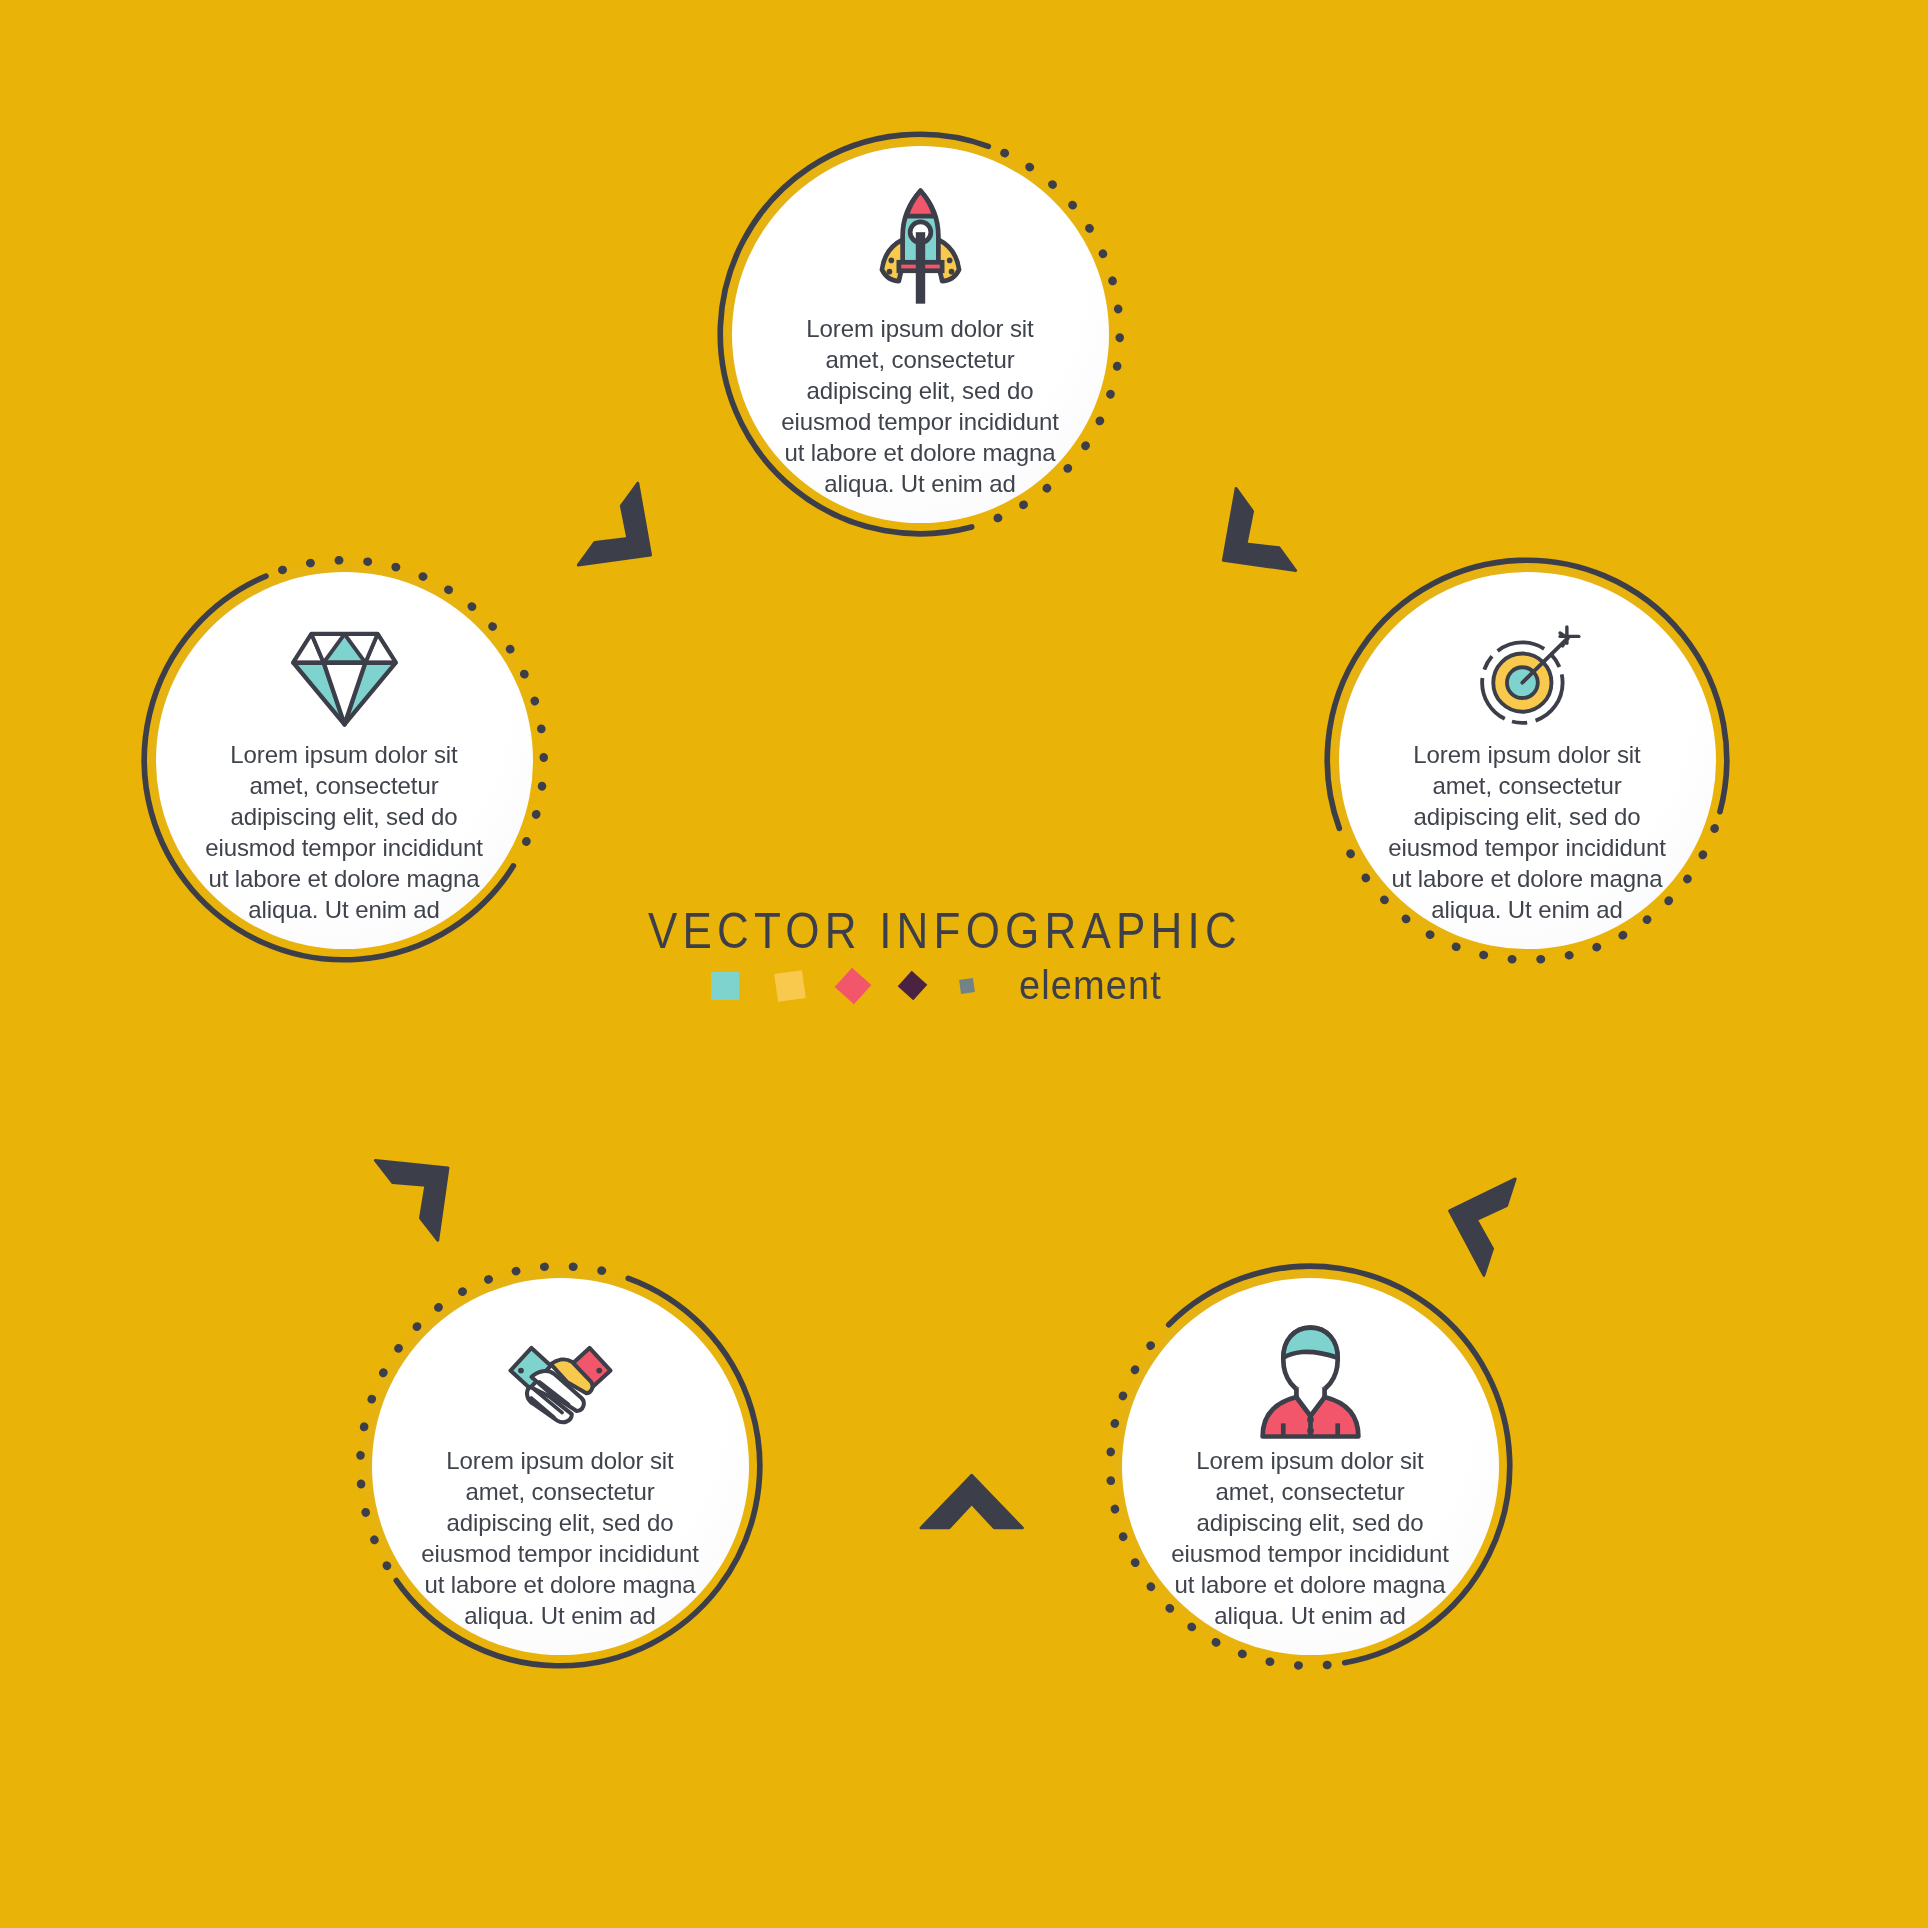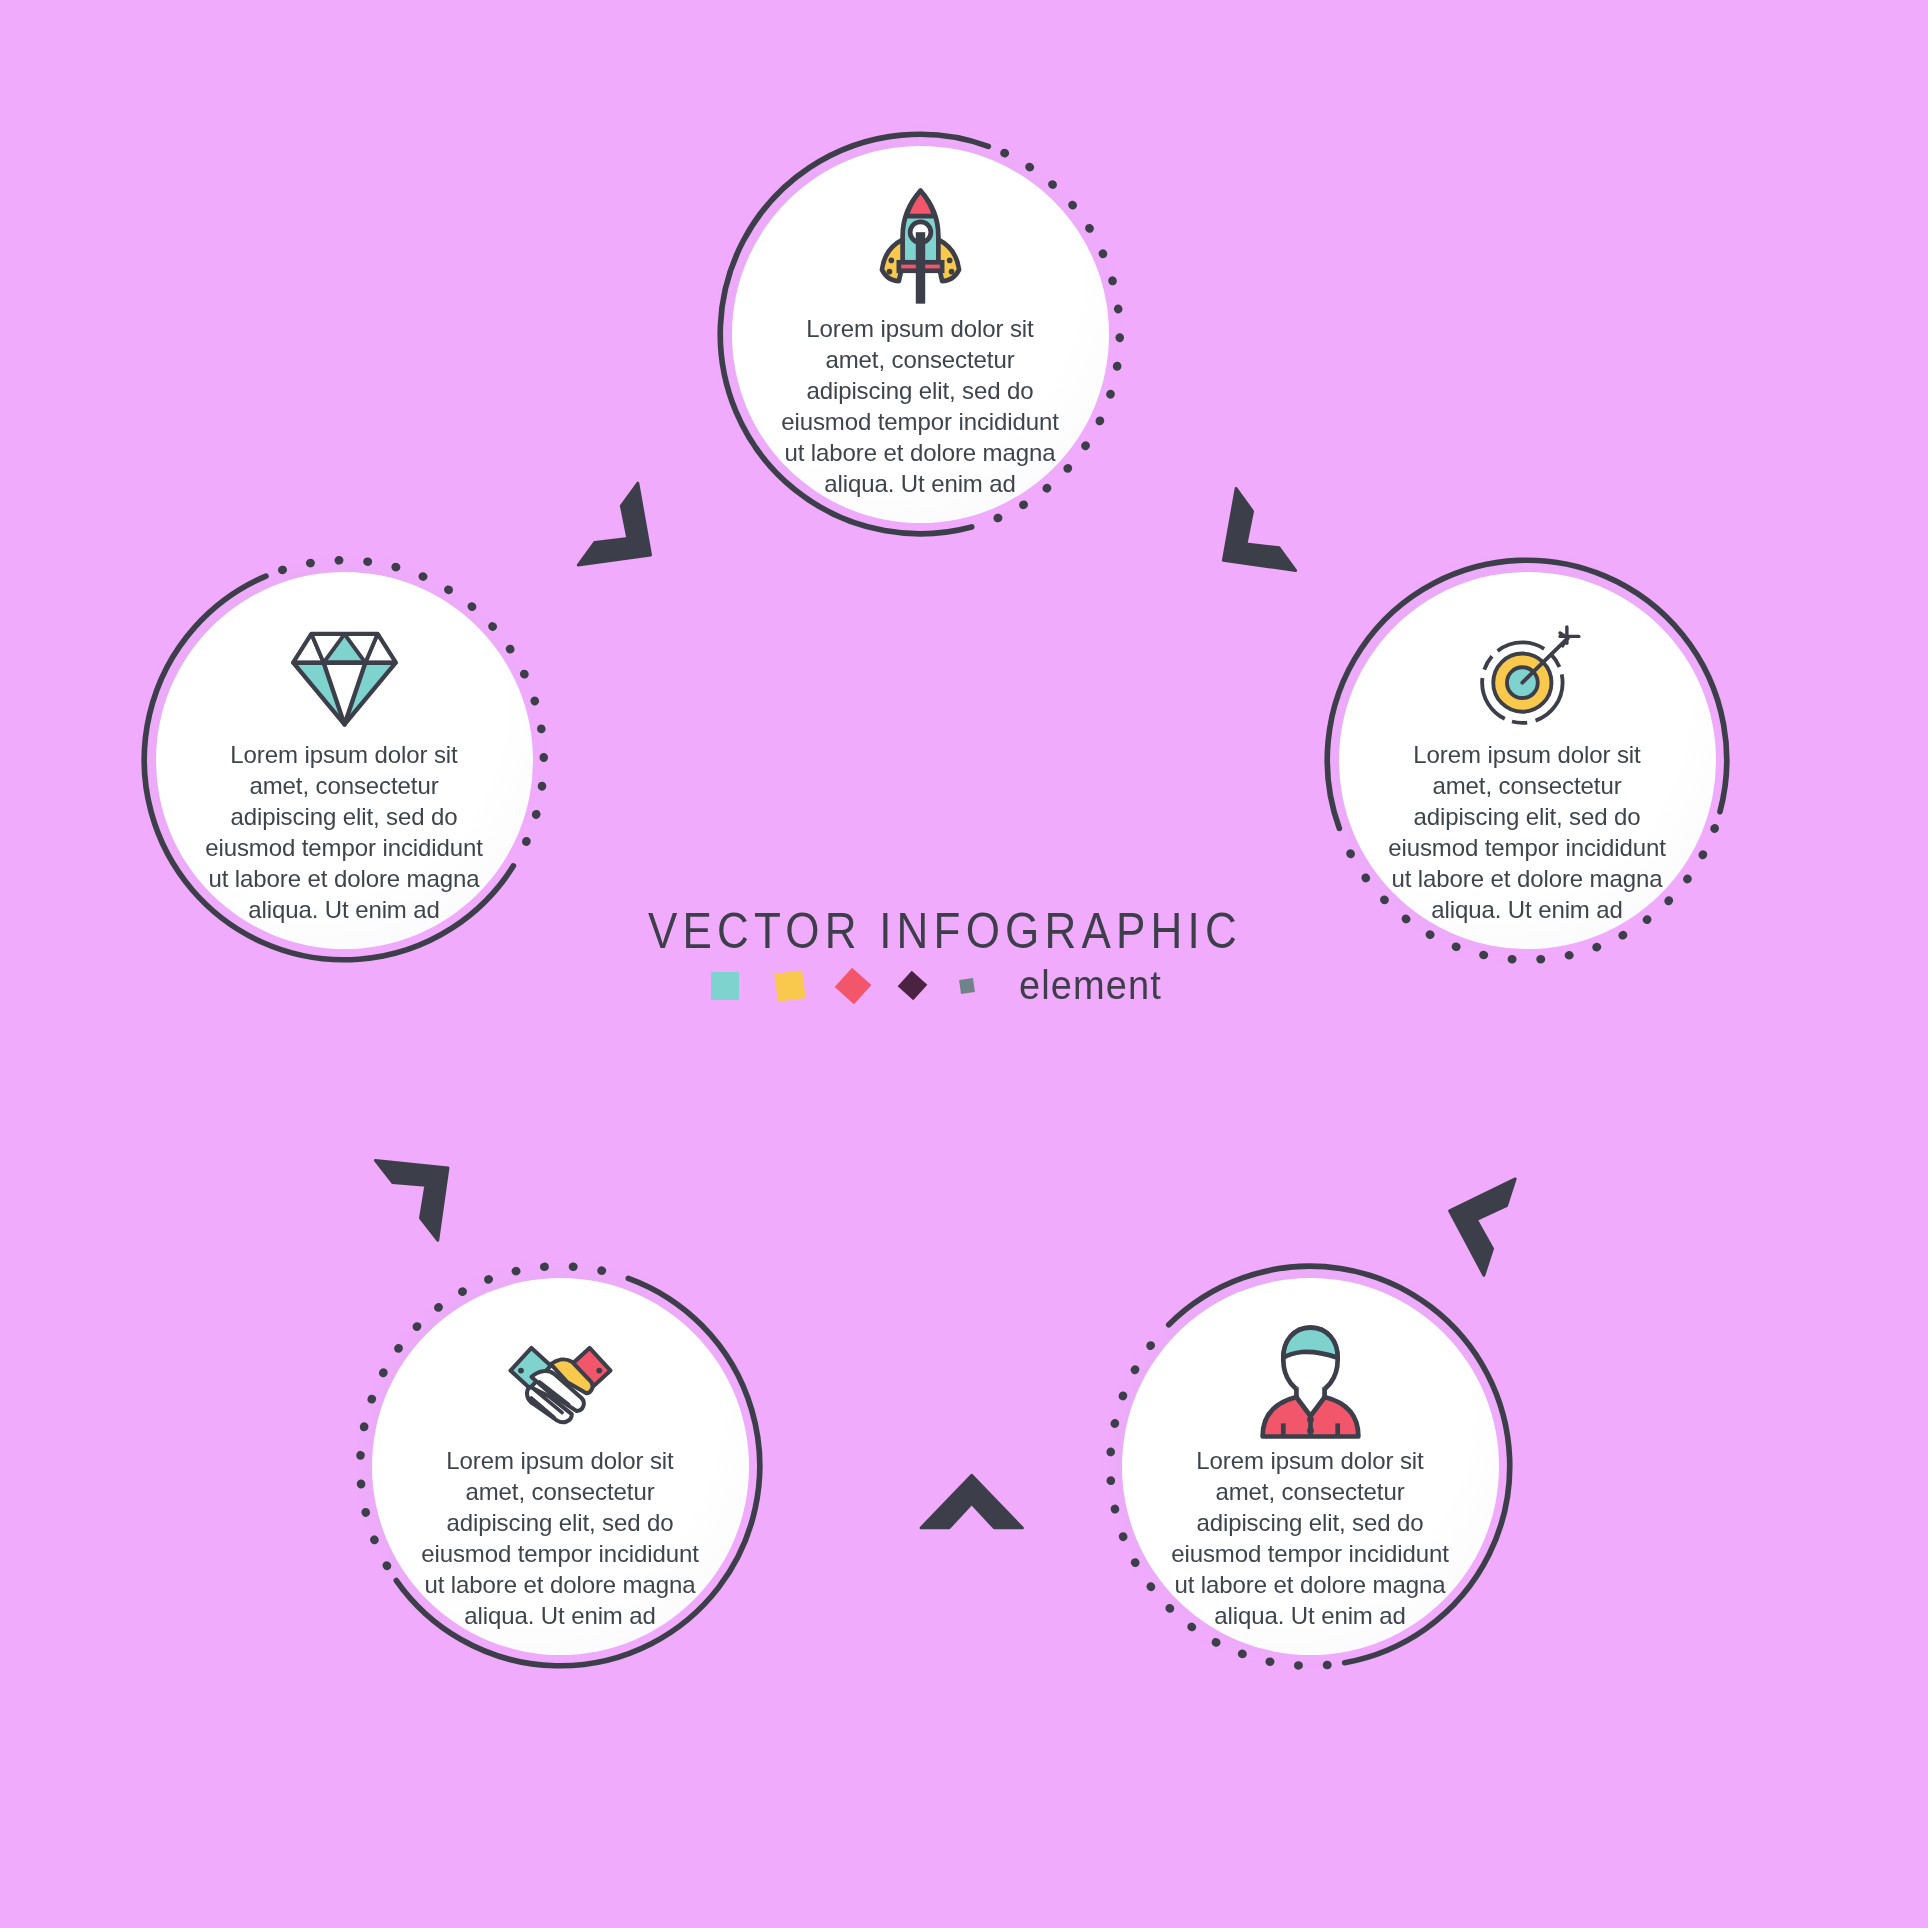--- a/index.html
+++ b/index.html
@@ -10,21 +10,21 @@
   body {
     width: 1928px;
     height: 1928px;
     font-family: "Liberation Sans", sans-serif;
     overflow: hidden;
   }
   #stage {
     position: relative;
     width: 1928px;
     height: 1928px;
-    background: #f0abfc;
+    background: #eab308;
   }
 
   
   .node {
     position: absolute;
     width: 424px;
     height: 424px;
   }
   .node .ring-svg {
     position: absolute;

